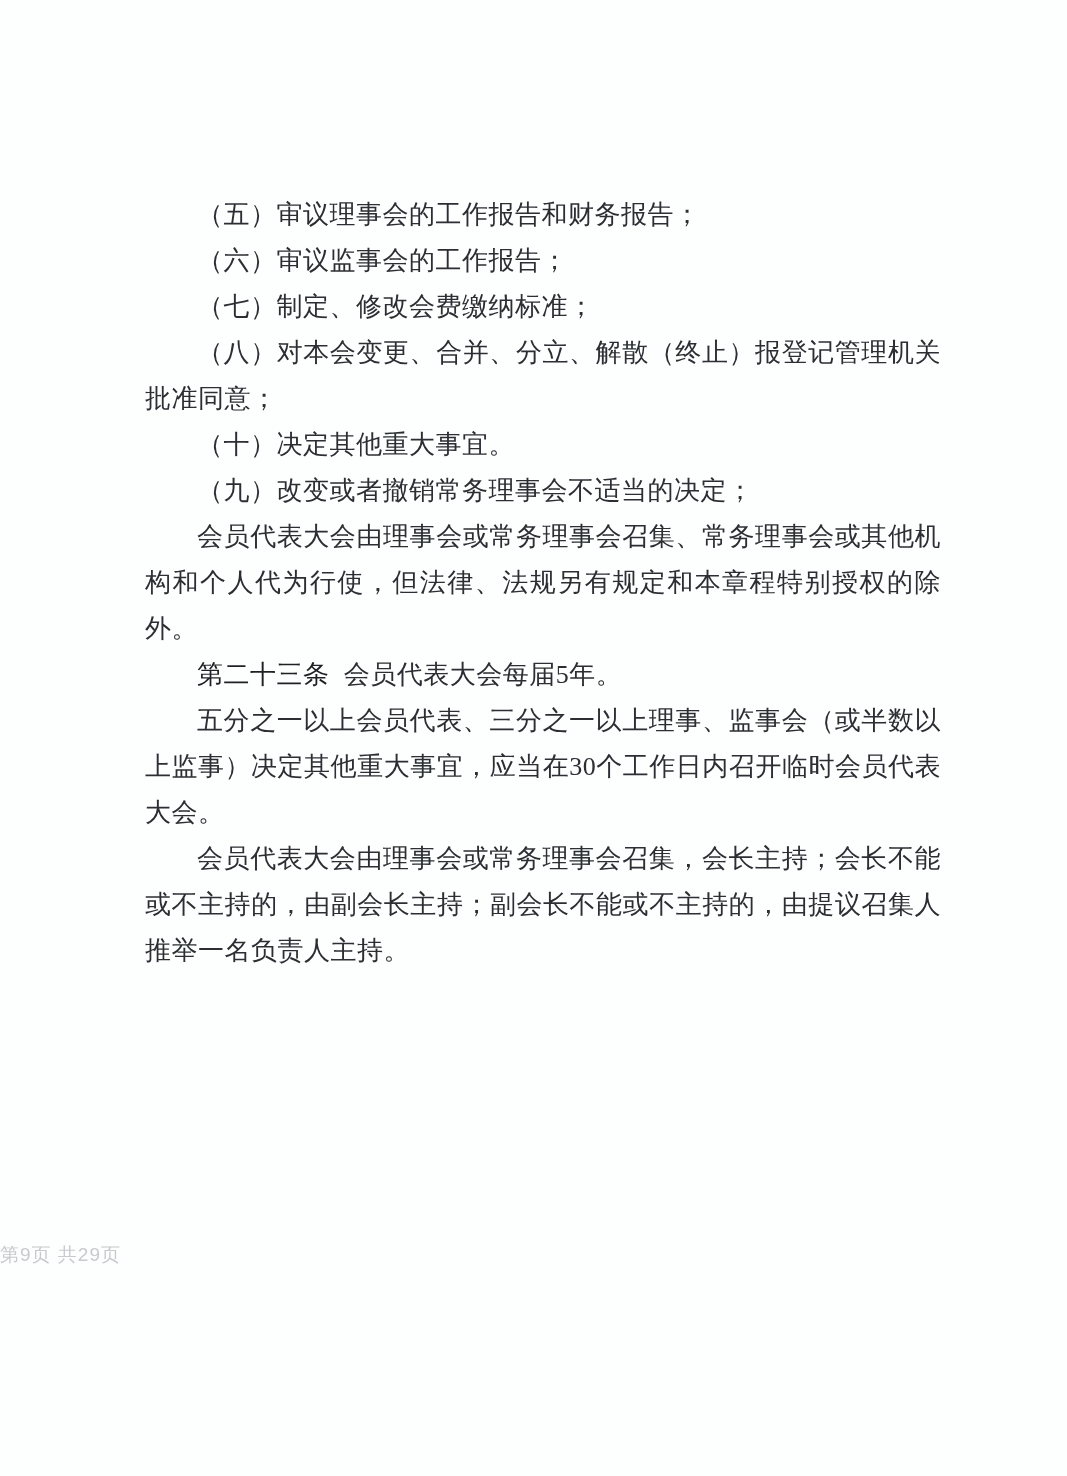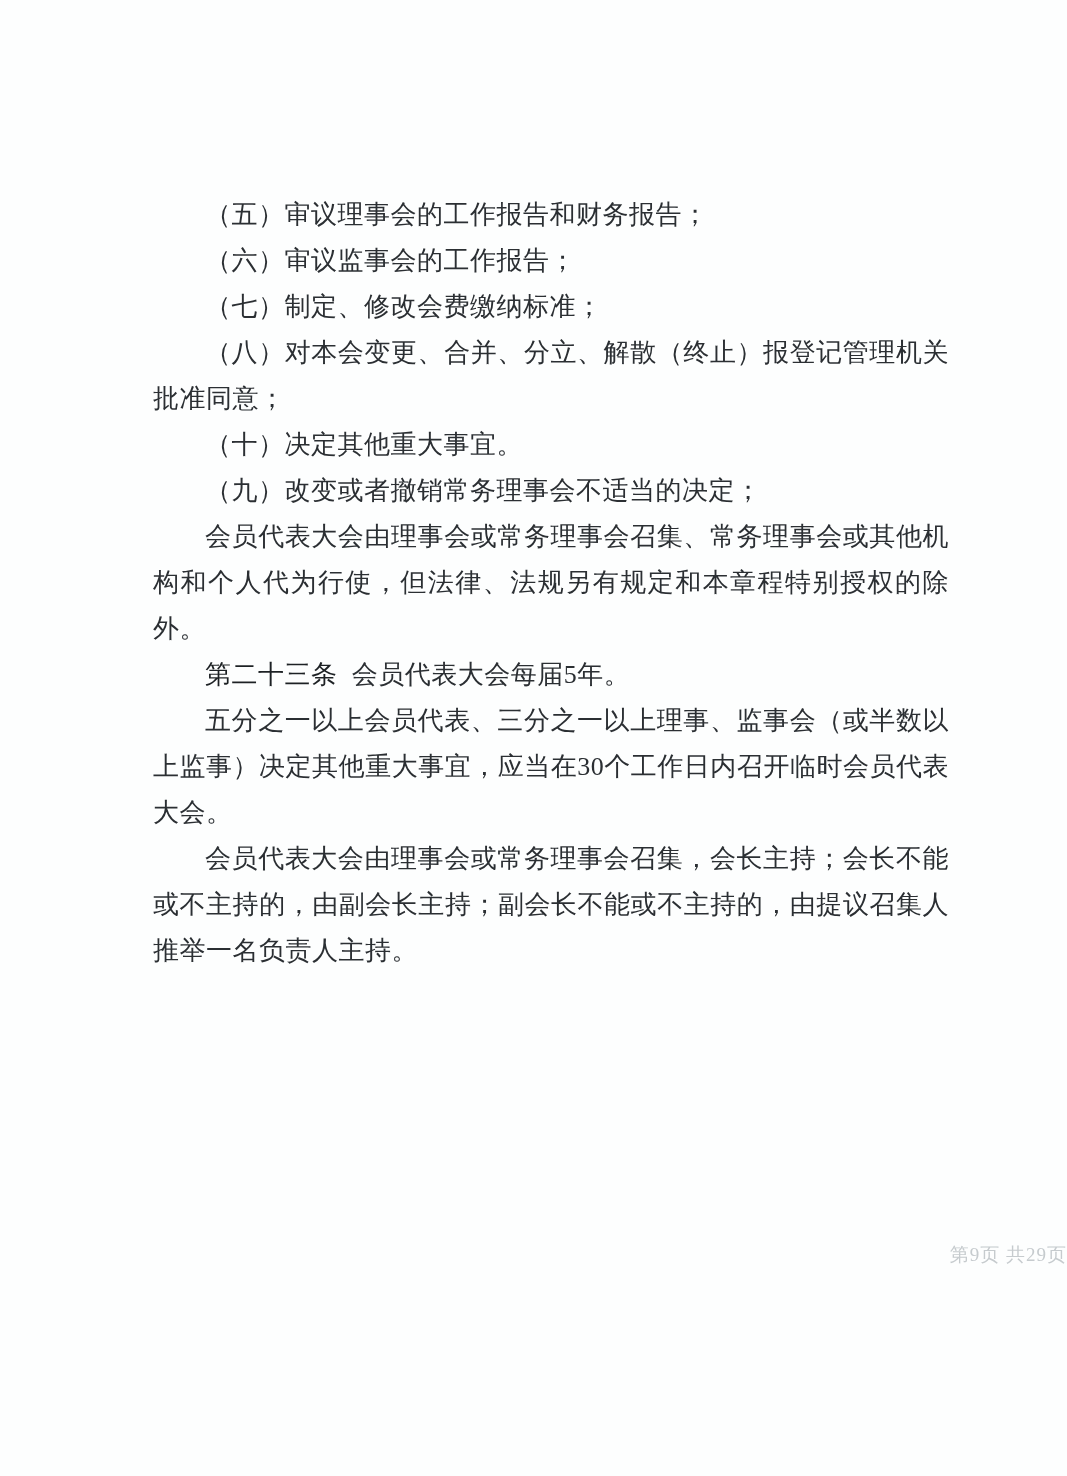--- a/index.html
+++ b/index.html
@@ -11,21 +11,21 @@
     position: relative;
     width: 1067px;
     height: 1476px;
     margin: 0 auto;
     background: #fdfefe;
     overflow: hidden;
     font-family: "Liberation Serif", "DejaVu Serif", serif;
   }
   .content {
     position: absolute;
-    left: 153px;
+    left: 145px;
     top: 192px;
     width: 796px;
     color: #2b2f33;
   }
   .content p {
     margin: 0;
     font-size: 26px;
     line-height: 46px;
     text-indent: 2em;
     text-align: justify;
@@ -35,25 +35,25 @@
   .article-label {
     font-weight: 400;
     color: #1d2124;
     margin-right: 0.55em;
   }
   .footer {
     position: absolute;
     left: 0;
     right: 0;
     top: 1242px;
-    text-align: right;
+    text-align: left;
     font-size: 19px;
     color: #c6cbce;
     letter-spacing: 1px;
-    font-family: Liberation Serif, serif;
+    font-family: Liberation Sans, sans-serif;
   }
 </style>
 </head>
 <body>
 
 <div class="page">
   <div class="content">
     <p>（五）审议理事会的工作报告和财务报告；</p>
     <p>（六）审议监事会的工作报告；</p>
     <p>（七）制定、修改会费缴纳标准；</p>

